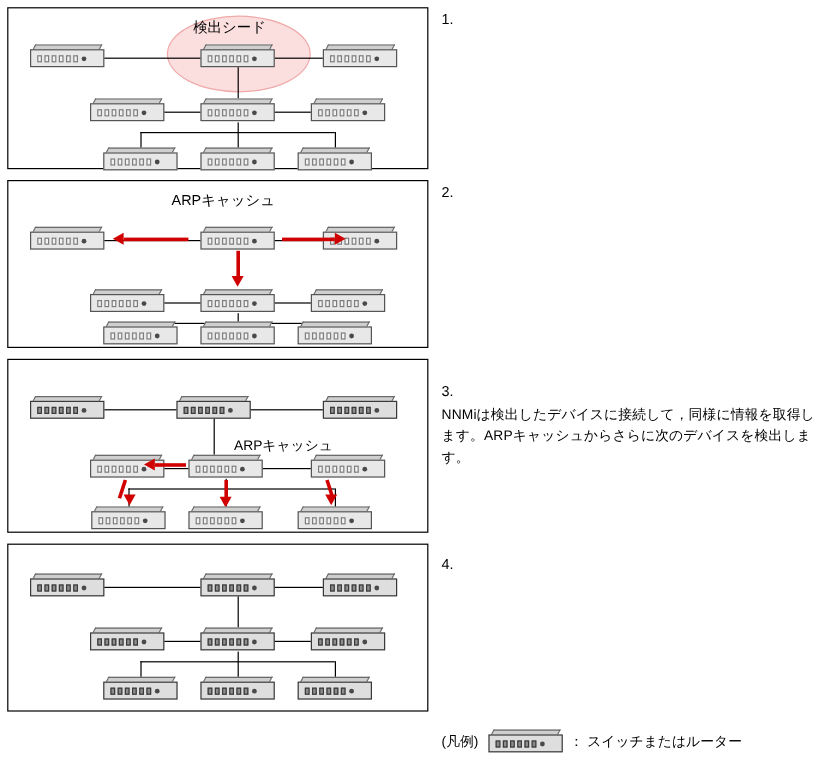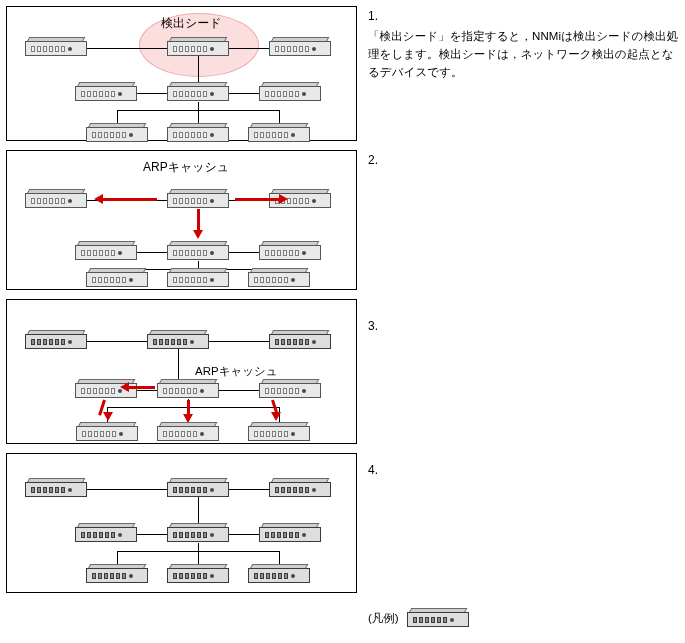--- a/index.html
+++ b/index.html
@@ -804,27 +804,27 @@
             <div class="led"></div>
             <div class="led"></div>
           </div>
         <div class="dev-dot"></div>
       </div>
     </div>
   </div>
 
   <div class="text-block" id="text-1">
     <div class="step-num">1.</div>
-    <div class="step-body">「検出シード」を指定すると，NNMiは検出シードの検出処理をします。検出シードは，ネットワーク検出の起点となるデバイスです。</div>
   </div>
   <div class="text-block" id="text-2">
     <div class="step-num">2.</div>
   </div>
   <div class="text-block" id="text-3">
     <div class="step-num">3.</div>
+    <div class="step-body">NNMiは検出したデバイスに接続して，同様に情報を取得します。ARPキャッシュからさらに次のデバイスを検出します。</div>
   </div>
   <div class="text-block" id="text-4">
     <div class="step-num">4.</div>
   </div>
 
   <div id="legend">
     <span class="legend-label">(凡例)</span>
     <span class="legend-dev">
       <span class="device dark" style="left:0; top:0;">
         <span class="dev-top"></span>
@@ -834,15 +834,16 @@
               <span class="led"></span>
               <span class="led"></span>
               <span class="led"></span>
               <span class="led"></span>
               <span class="led"></span>
             </span>
           <span class="dev-dot"></span>
         </span>
       </span>
     </span>
+    <span class="legend-text">： スイッチまたはルーター</span>
   </div>
 
 </div>
 
 </body></html>

